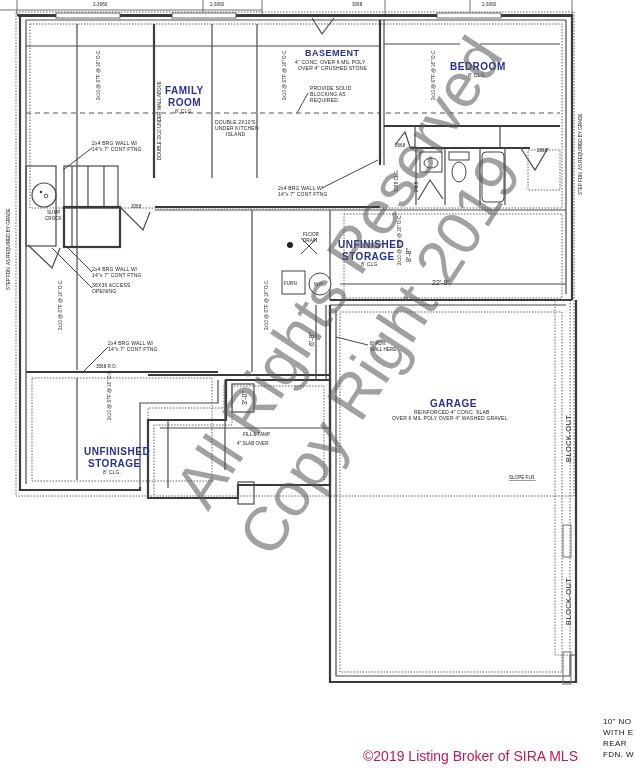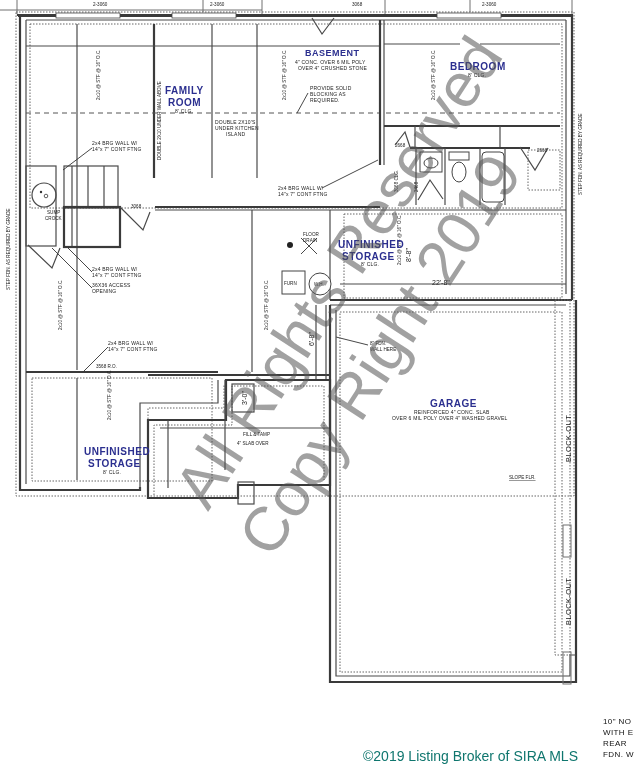--- a/index.html
+++ b/index.html
@@ -11,21 +11,21 @@
   .dot { stroke: #666; stroke-width: 1; fill: none; stroke-dasharray: 1.5 1.5; }
   .dash { stroke: #555; stroke-width: 1; fill: none; stroke-dasharray: 5 4; }
   .fix { stroke: #444; stroke-width: 1; fill: #fff; }
   .leader { stroke: #333; stroke-width: 0.9; fill: none; }
   .room-label { font-family: "Liberation Sans", sans-serif; fill: #2b2f8f; font-weight: bold; letter-spacing: 0.5px; }
   .note { font-family: "Liberation Sans", sans-serif; fill: #222; font-size: 5px; letter-spacing: 0.2px; }
   .small { font-family: "Liberation Sans", sans-serif; fill: #222; font-size: 4.6px; }
   .dim { font-family: "Liberation Sans", sans-serif; fill: #222; font-size: 7px; }
   .bo { font-family: "Liberation Sans", sans-serif; fill: #222; font-size: 7.5px; letter-spacing: 0.4px; }
   .wm { font-family: "Liberation Sans", sans-serif; fill: #555; opacity: 0.55; font-size: 62px; }
-  .footer { position: absolute; left: 363px; top: 748px; font-family: "Liberation Sans", sans-serif; font-size: 14px; color: #0f766e; white-space: nowrap; }
+  .footer { position: absolute; left: 363px; top: 748px; font-family: "Liberation Sans", sans-serif; font-size: 14px; color: #be185d; white-space: nowrap; }
   .corner-note { position: absolute; left: 603px; top: 716px; font-family: "Liberation Sans", sans-serif; font-size: 8px; color: #111; line-height: 11px; letter-spacing: 0.4px; white-space: pre; }
 </style>
 </head>
 <body>
 
 <svg id="plan" viewBox="0 0 635 768" xmlns="http://www.w3.org/2000/svg">
 
   <g>
     <line class="wall-light" x1="0" y1="10" x2="262" y2="10"></line>
     <line class="wall-light" x1="17" y1="0" x2="17" y2="14"></line>

